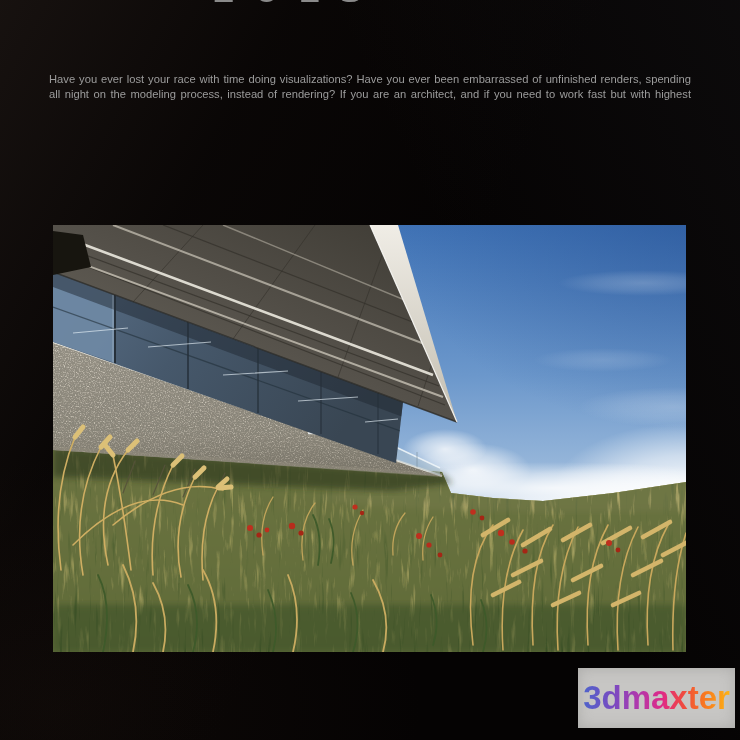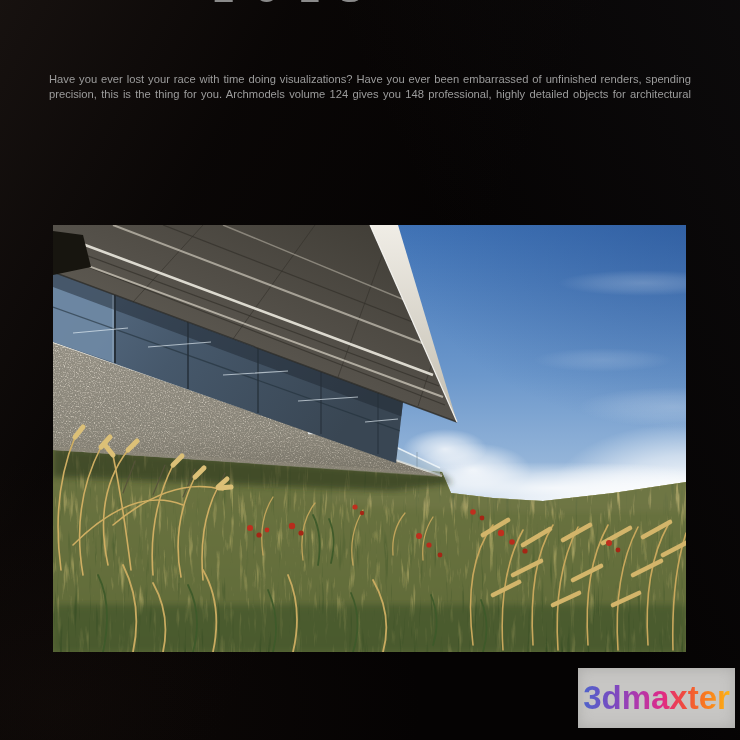--- a/index.html
+++ b/index.html
@@ -26,21 +26,21 @@
 </head>
 <body>
 
 <div id="app">
   <div class="bgfx"></div>
 
   <div class="year">2013</div>
 
   <div class="intro">
     <div class="iline">Have you ever lost your race with time doing visualizations? Have you ever been embarrassed of unfinished renders, spending</div>
-    <div class="iline">precision, this is the thing for you. Archmodels volume 124 gives you 148 professional, highly detailed objects for architectural</div>
+    <div class="iline">all night on the modeling process, instead of rendering? If you are an architect, and if you need to work fast but with highest</div>
   </div>
 
   <div class="hero">
     <svg width="633" height="427" viewBox="0 0 633 427">
       <defs>
         <linearGradient id="sky" x1="0" y1="0" x2="0" y2="1">
           <stop offset="0" stop-color="#4073b6"></stop>
             <stop offset="0.35" stop-color="#6b97cb"></stop>
           <stop offset="0.6" stop-color="#9dbbdc"></stop>
             <stop offset="0.8" stop-color="#c9dae9"></stop>

